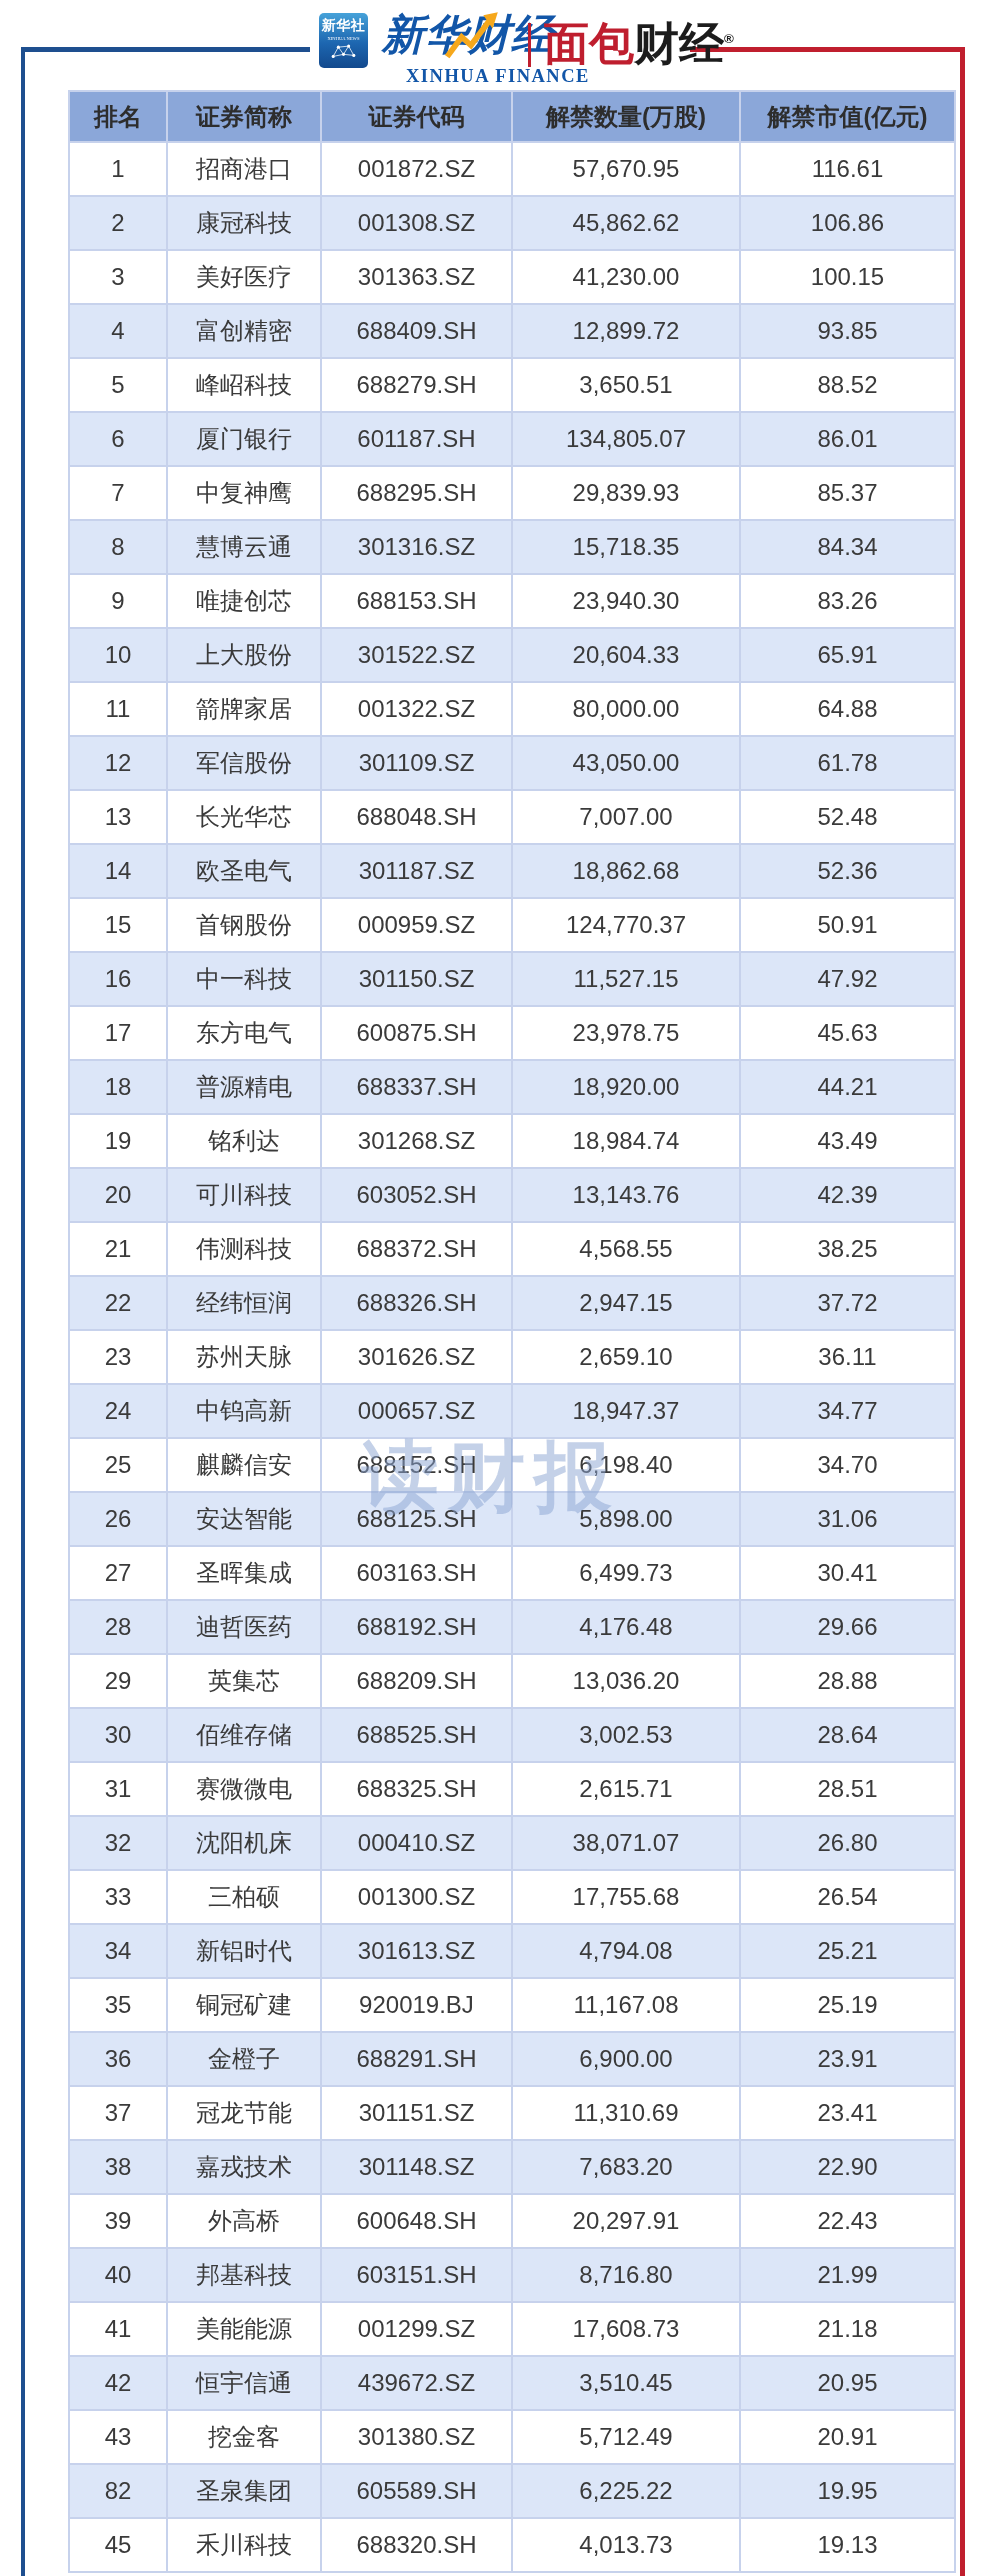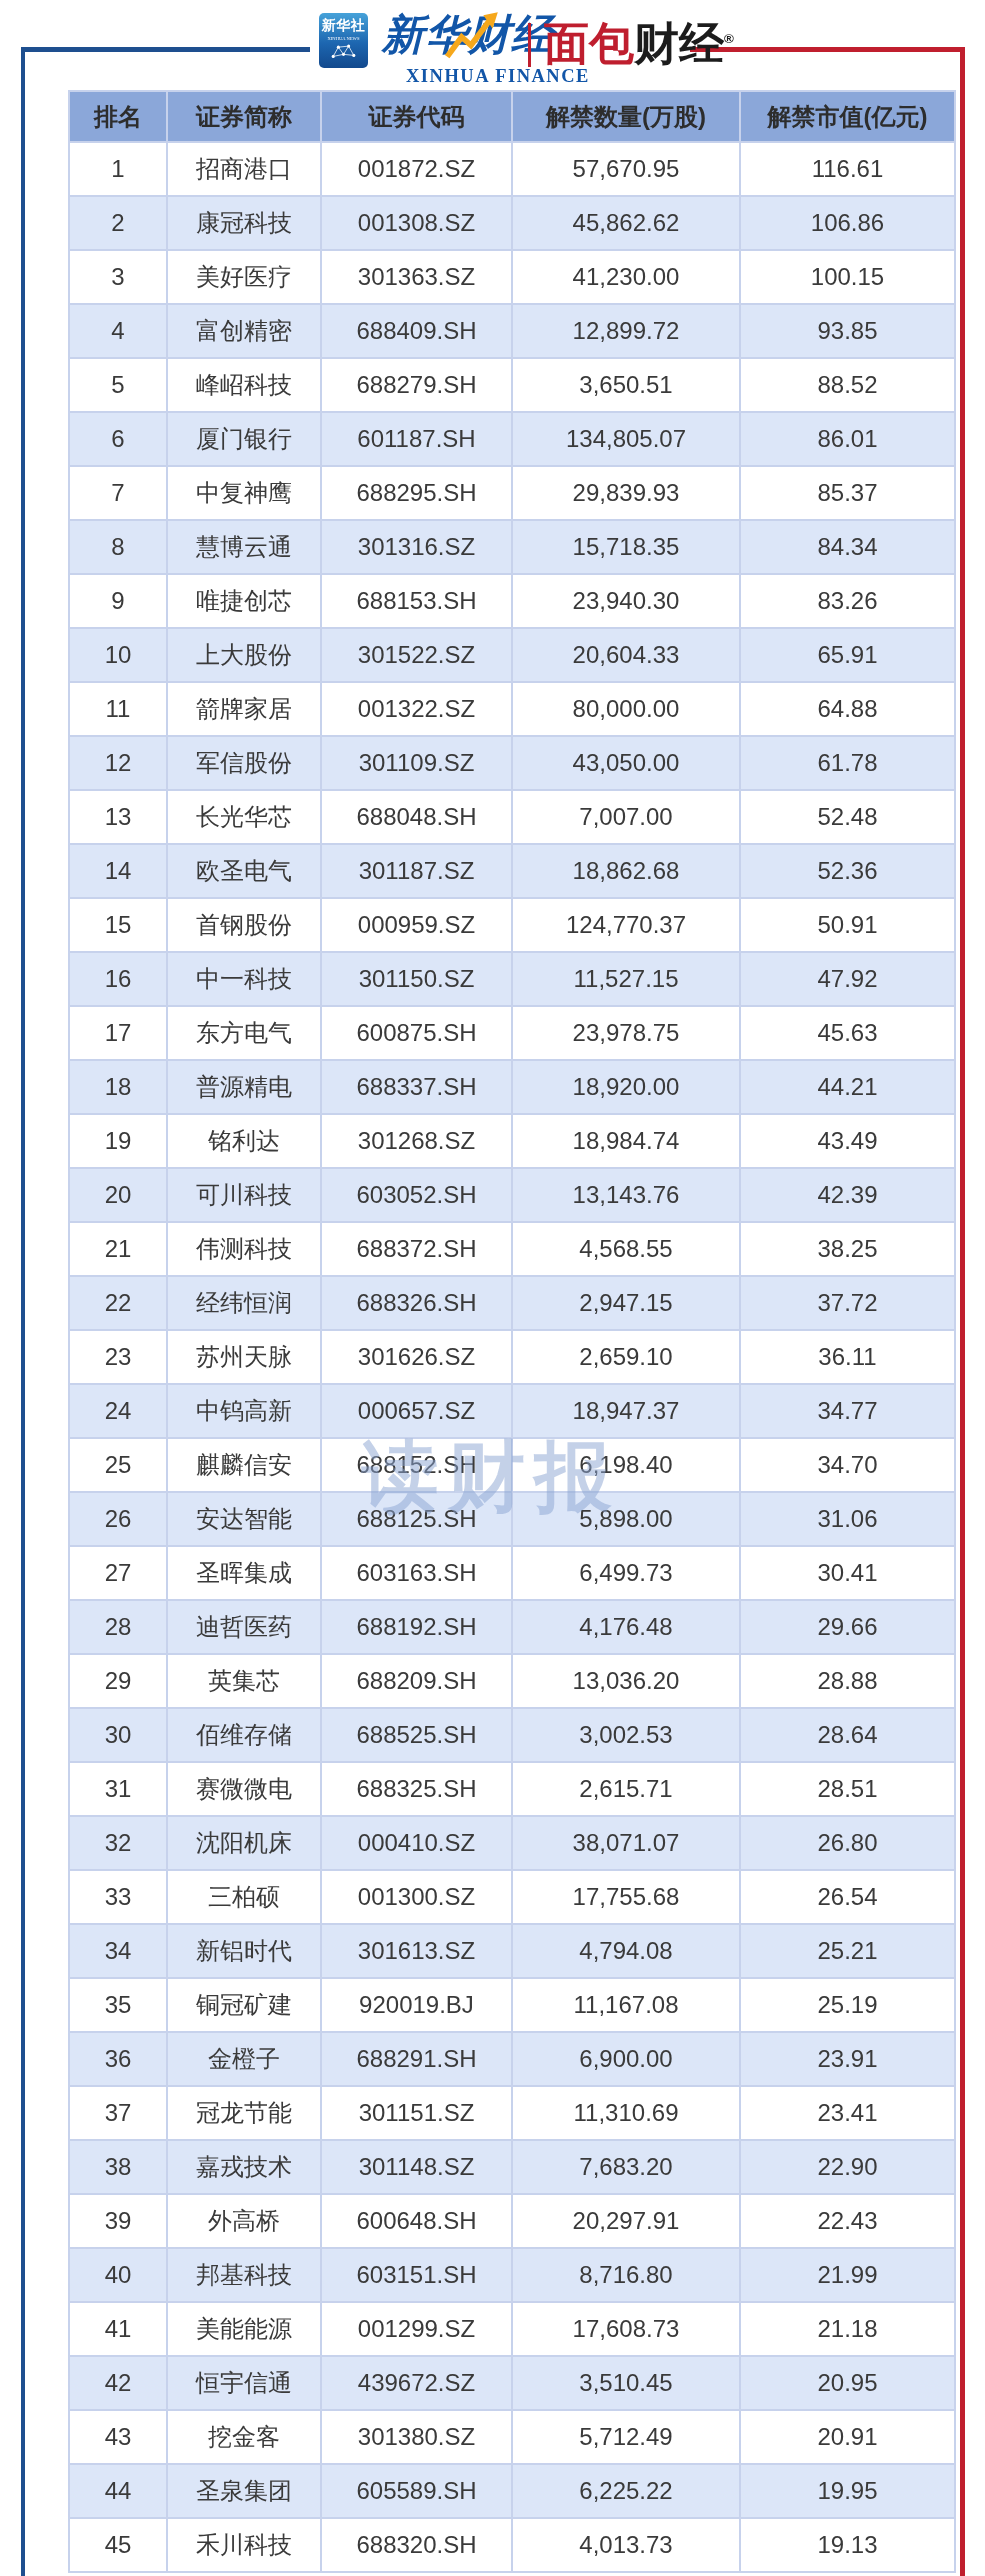--- a/index.html
+++ b/index.html
@@ -430,21 +430,21 @@
     <td>20.95</td>
   </tr>
       <tr>
     <td>43</td>
     <td>挖金客</td>
     <td>301380.SZ</td>
     <td>5,712.49</td>
     <td>20.91</td>
   </tr>
       <tr>
-    <td>44</td>
+    <td>82</td>
     <td>圣泉集团</td>
     <td>605589.SH</td>
     <td>6,225.22</td>
     <td>19.95</td>
   </tr>
       <tr>
     <td>45</td>
     <td>禾川科技</td>
     <td>688320.SH</td>
     <td>4,013.73</td>

